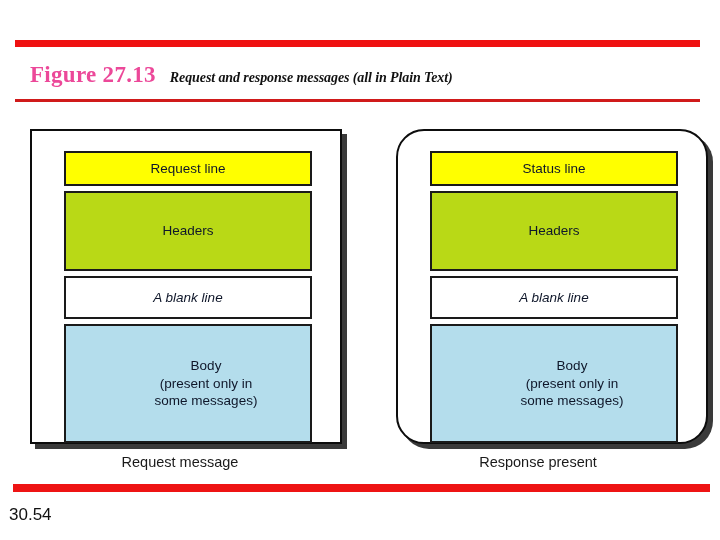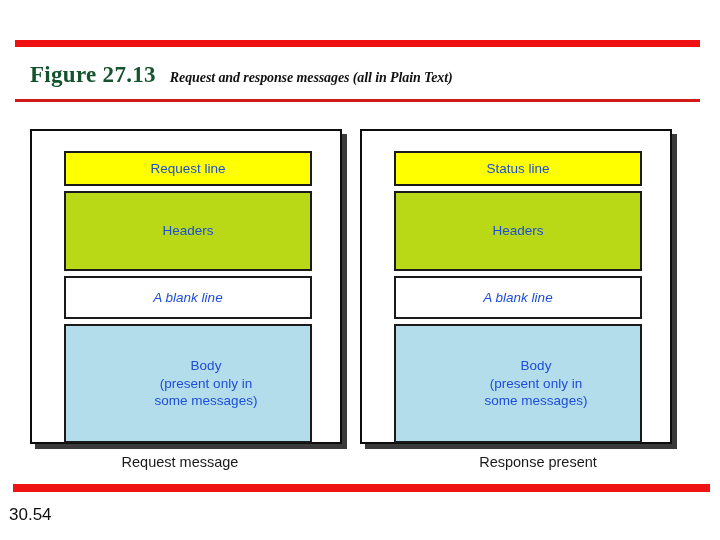--- a/index.html
+++ b/index.html
@@ -48,21 +48,21 @@
     left: 30px;
     top: 62px;
     white-space: nowrap;
     display: flex;
     align-items: baseline;
   }
   .fig-number {
     font-family: "Liberation Serif", "DejaVu Serif", serif;
     font-weight: bold;
     font-size: 23px;
-    color: #14532d;
+    color: #ec4899;
     letter-spacing: 0.3px;
   }
   .fig-caption {
     font-family: "Liberation Serif", "DejaVu Serif", serif;
     font-weight: bold;
     font-style: italic;
     font-size: 14px;
     color: #111111;
     margin-left: 14px;
     letter-spacing: -0.1px;
@@ -73,39 +73,39 @@
     position: absolute;
     top: 129px;
     width: 312px;
     height: 315px;
     background: #ffffff;
     border: 2px solid #0d0d0d;
     box-shadow: 5px 5px 0 0 #3a3a3a;
     box-sizing: border-box;
   }
   .panel-left  { left: 30px; }
-  .panel-right { left: 360px; }
+  .panel-right { left: 396px; border-radius: 28px; }
 
   .panel-inner {
     position: absolute;
     left: 32px;
     top: 20px;
     width: 248px;
   }
 
   .block {
     box-sizing: border-box;
     border: 2px solid #1a1a1a;
     display: flex;
     flex-direction: column;
     align-items: center;
     justify-content: center;
     font-family: "Liberation Sans", "DejaVu Sans", sans-serif;
     font-size: 13.5px;
-    color: #1d4ed8;
+    color: #0f172a;
     text-align: center;
     line-height: 1.32;
   }
   .block + .block { margin-top: 5px; }
 
   .block-startline { height: 35px; background: #ffff00; }
   .block-headers   { height: 80px; background: #b9d916; }
   .block-blank     { height: 43px; background: #ffffff; font-style: italic; }
   .block-body      { height: 119px; background: #b4ddec; }
 

